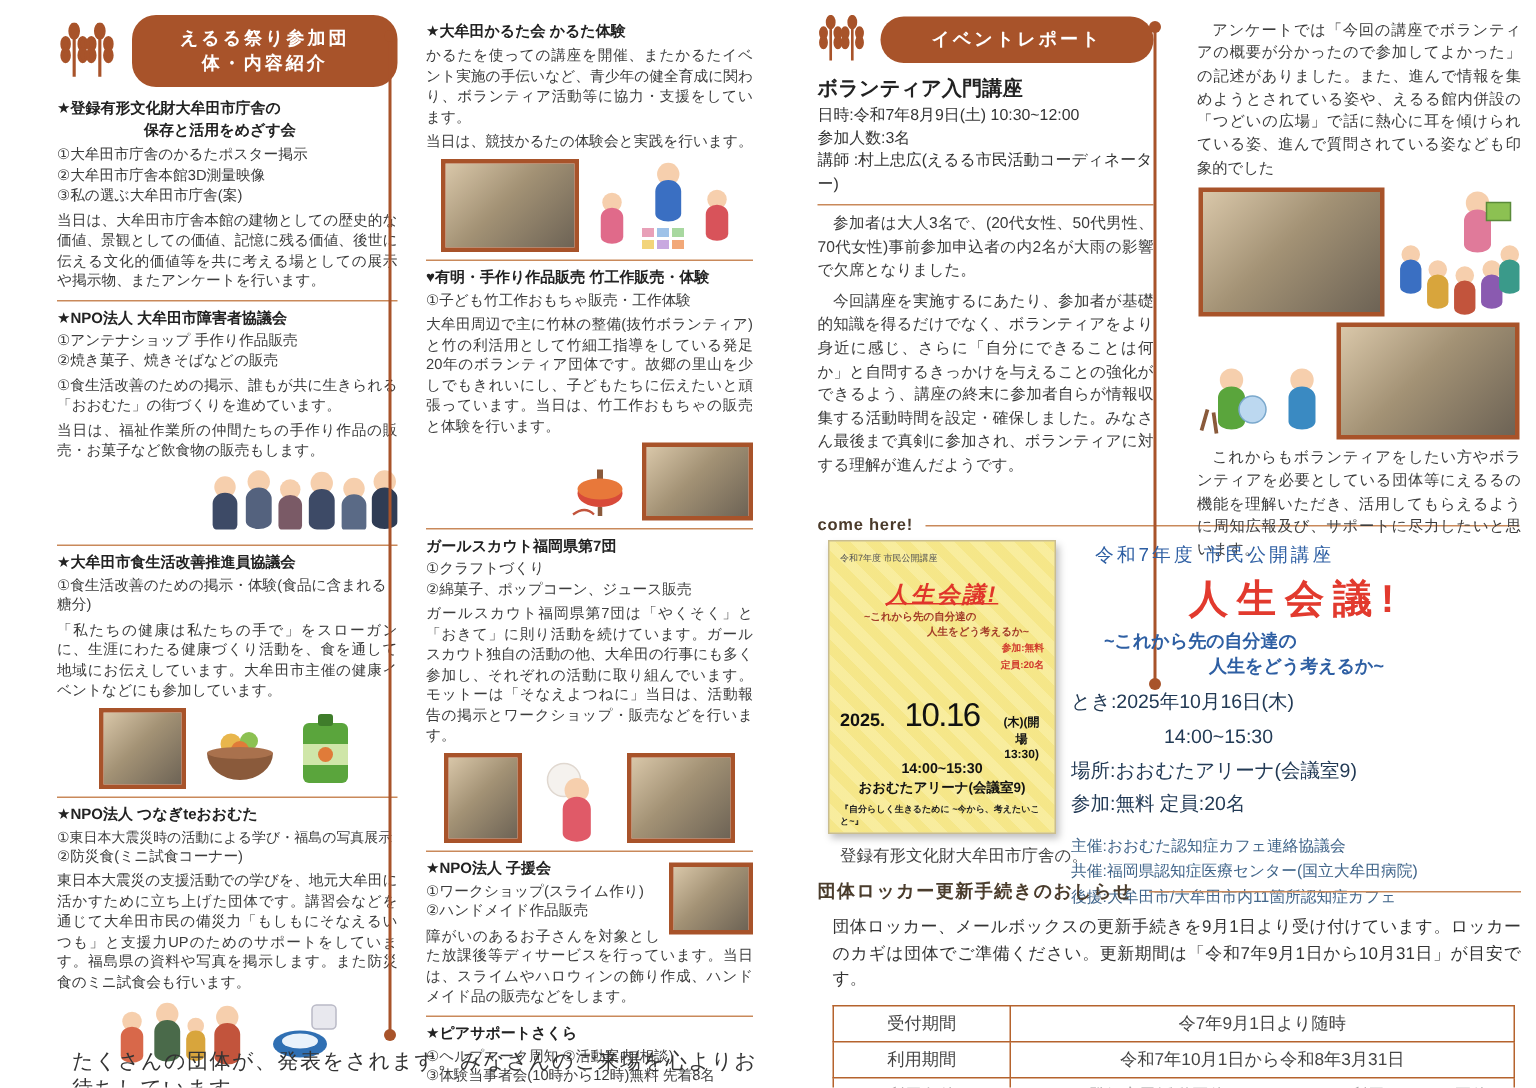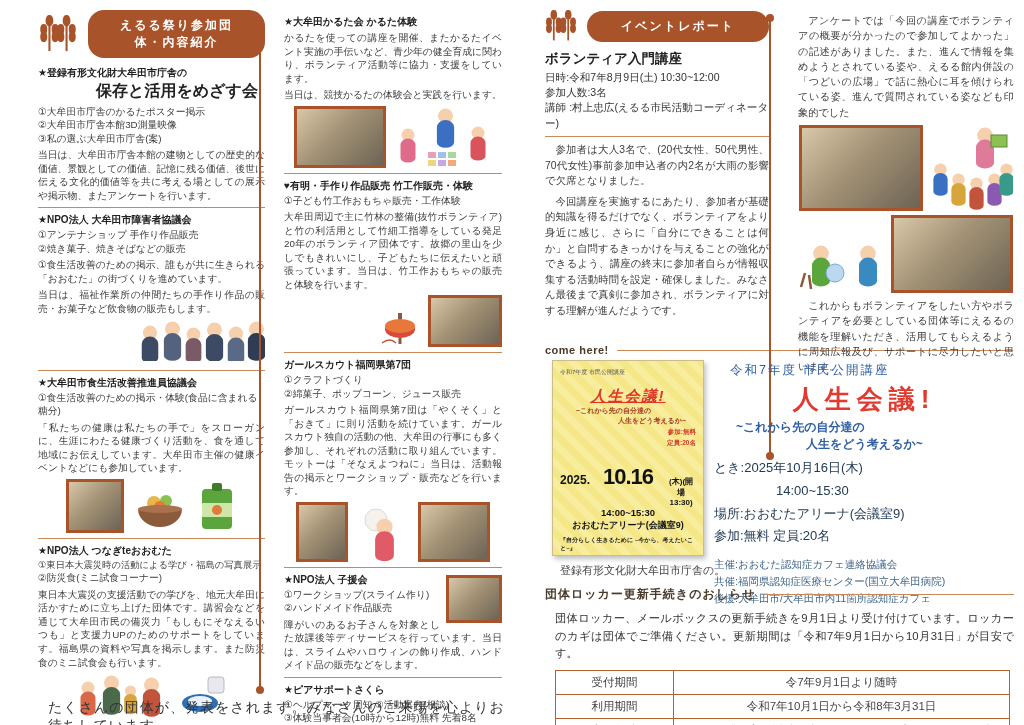--- a/index.html
+++ b/index.html
@@ -8,21 +8,21 @@
     background:#ffffff;
     font-family:"Liberation Sans","DejaVu Sans",sans-serif;
     color:#3c3c3c;
     position:relative;
     overflow:hidden;
   }
   .col { position:absolute; }
 
   
   .h  { font-size:10px; line-height:1.3; font-weight:bold; color:#222; margin:3px 0 2px; }
-  .h2 { font-size:16px; line-height:1.3; font-weight:bold; color:#222; padding-left:58px; margin-bottom:3px; }
+  .h2 { font-size:10px; line-height:1.3; font-weight:bold; color:#222; padding-left:58px; margin-bottom:3px; }
   .it { font-size:9.8px; line-height:1.38; color:#3c3c3c; }
   .p  { font-size:9.8px; line-height:1.38; color:#3c3c3c; margin:3px 0; text-align:justify; }
   .div { border-top:1px solid #c9895a; margin:5px 0; }
 
   
   .hdr { display:flex; align-items:center; gap:10px; margin-bottom:8px; }
   .badge {
     background:#a8532a; color:#fff; border-radius:16px;
     font-size:12px; letter-spacing:2px; text-align:center;
     padding:7px 18px; flex:1; font-weight:bold;
@@ -62,21 +62,21 @@
     padding:7px 7px 5px 7px; text-align:center; overflow:hidden;
   }
   .po-top { font-size:6px; color:#555; text-align:left; }
   .po-title { color:#e0352b; font-weight:bold; font-style:italic; font-size:15px;
               letter-spacing:2px; text-decoration:underline; margin-top:10px; }
   .po-sub { color:#a33c28; font-size:7px; font-weight:bold; text-align:left; padding-left:16px; }
   .po-sub2 { color:#a33c28; font-size:7px; font-weight:bold; text-align:right; padding-right:10px; }
   .po-red { color:#d03a2c; font-size:6.5px; font-weight:bold; text-align:right; margin-top:2px; }
   .po-date { display:flex; align-items:baseline; justify-content:center; gap:13px; margin-top:16px; color:#111; }
   .po-date .y { font-size:12px; font-weight:bold; }
-  .po-date .d { font-size:22px; font-weight:bold; letter-spacing:-1px; }
+  .po-date .d { font-size:22px; font-weight:normal; letter-spacing:-1px; }
   .po-date .w { font-size:8px; font-weight:bold; }
   .po-time { font-size:9.5px; font-weight:bold; color:#111; }
   .po-place { font-size:9px; font-weight:bold; color:#111; margin-top:1px; }
   .po-lec { font-size:6px; font-weight:bold; color:#222; text-align:left; margin-top:4px; line-height:1.4; }
   .flyer-note { position:absolute; font-size:11px; color:#444; }
 
   
   .event { position:absolute; }
   .ev-kicker { color:#2e5fa3; font-size:12.5px; letter-spacing:2px; padding-left:16px; }
   .ev-title { color:#e23a2e; font-size:26px; font-weight:bold; letter-spacing:6px; text-align:center; margin:3px 0 2px; }

